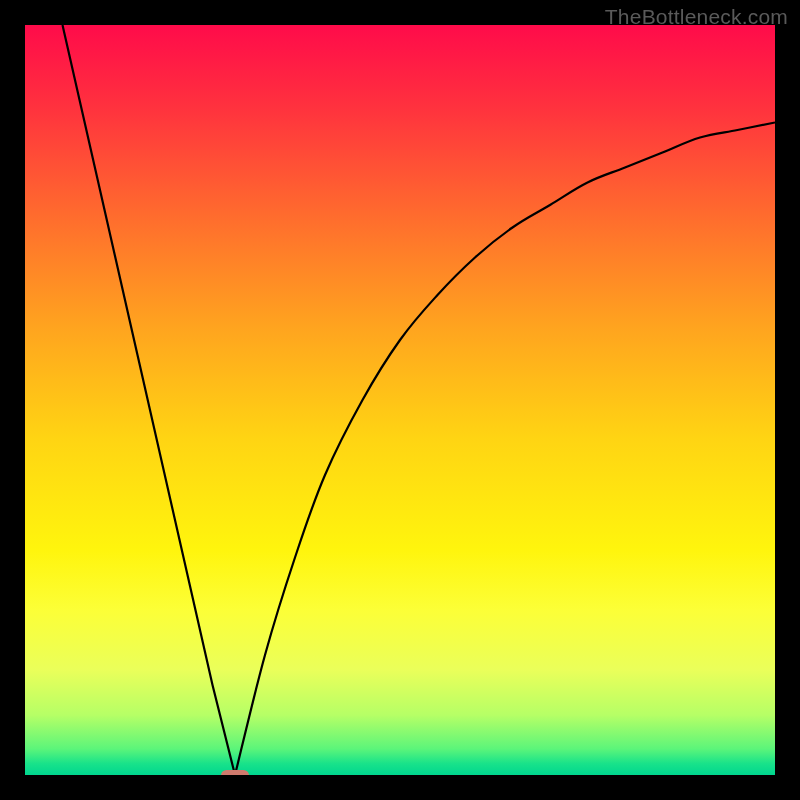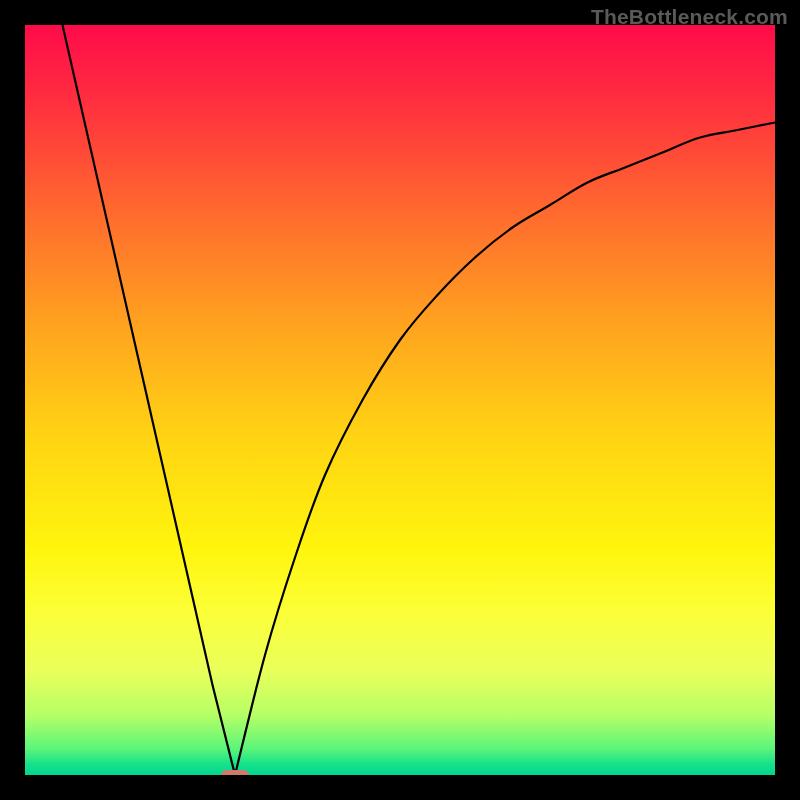--- a/index.html
+++ b/index.html
@@ -40,21 +40,21 @@
     top: 0;
     width: 100%;
     height: 100%;
   }
   .watermark {
     position: absolute;
     top: 5px;
     right: 12px;
     color: #5a5a5a;
     font-size: 21px;
-    font-weight: 700;
+    font-weight: 400;
     letter-spacing: 0.2px;
   }
   .marker {
     position: absolute;
     border-radius: 6px;
     background: #cf7a6d;
   }
 </style>
 </head>
 <body>

